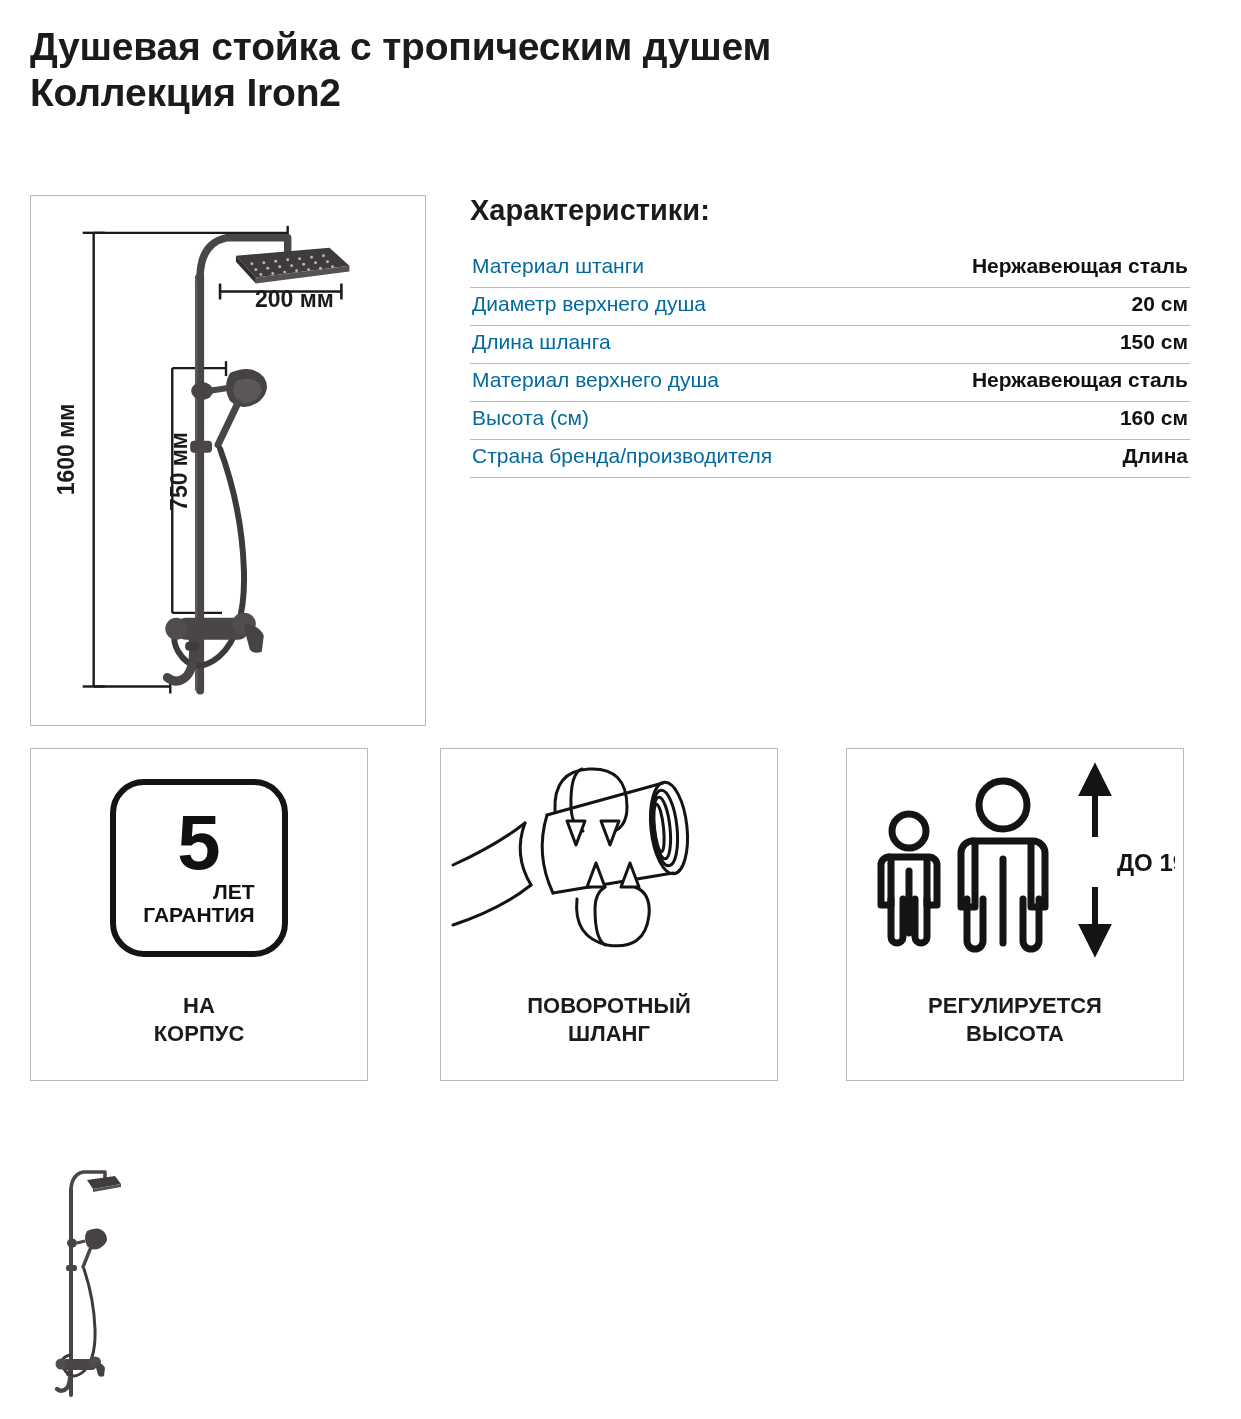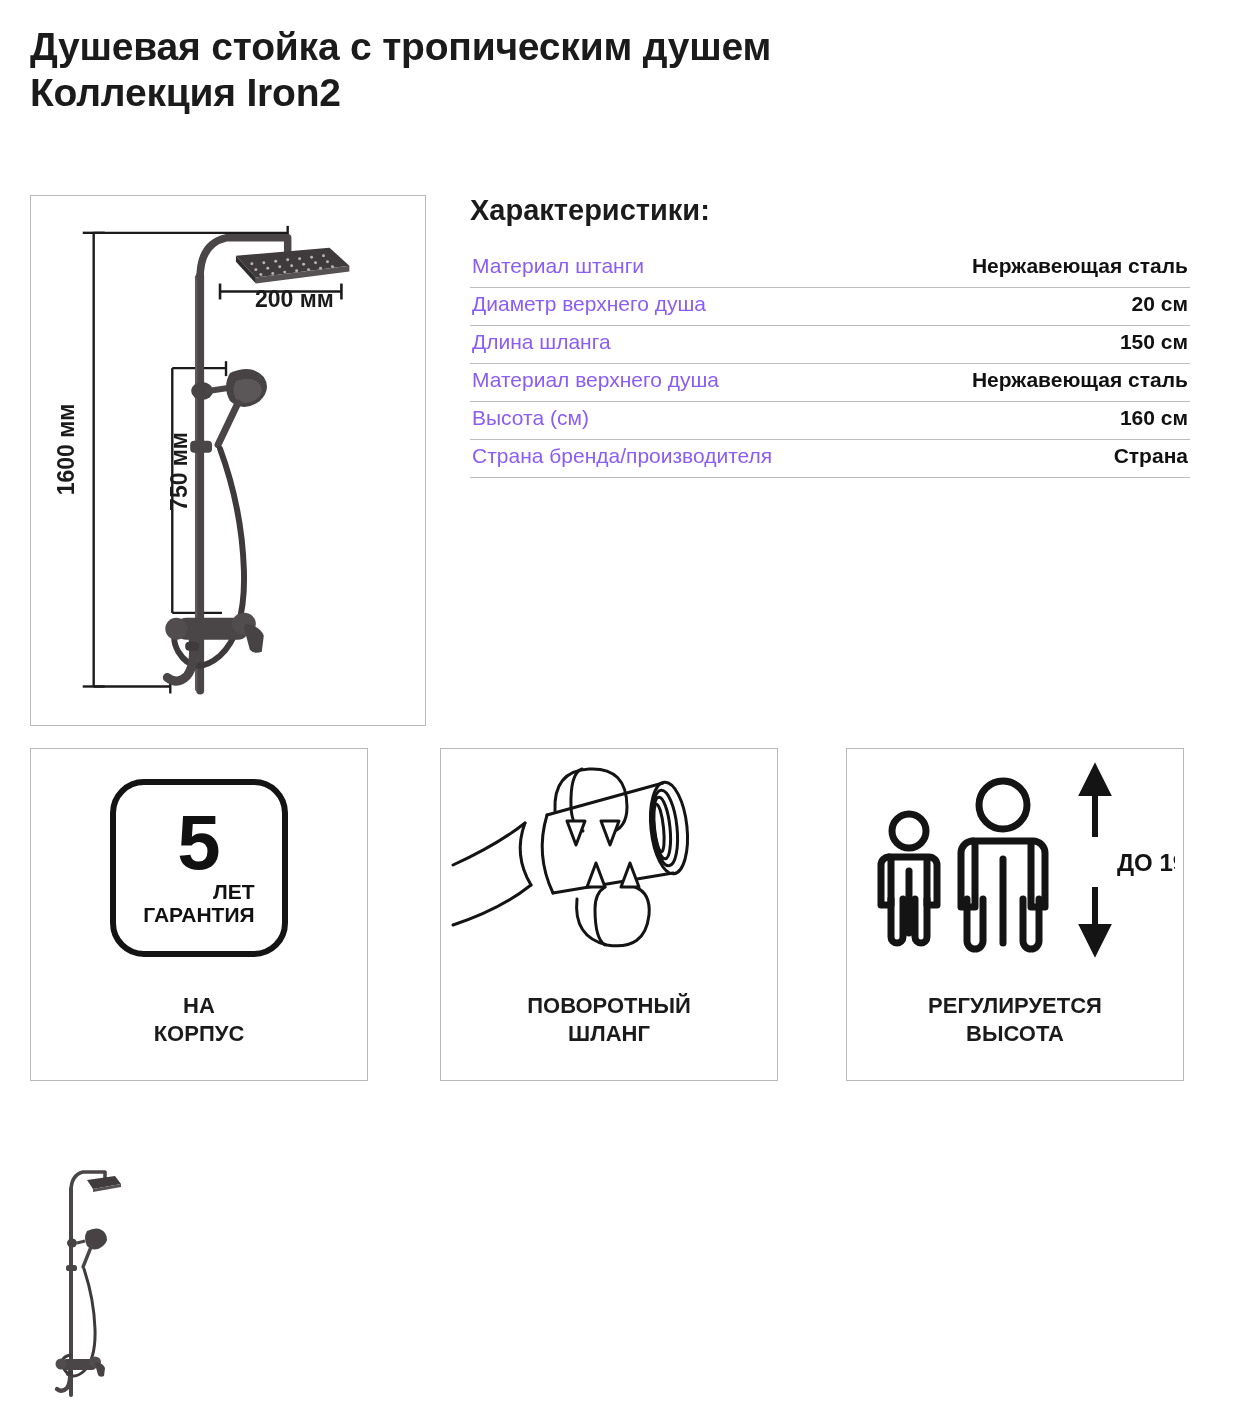--- a/index.html
+++ b/index.html
@@ -75,21 +75,21 @@
     display: flex;
     align-items: baseline;
     justify-content: space-between;
     border-bottom: 1px solid #bdbdbd;
     padding: 4px 2px 5px 2px;
     min-height: 38px;
   }
   .spec-label {
     font-size: 21px;
     font-weight: normal;
-    color: #8b5cf6;
+    color: #0369a1;
   }
   .spec-value {
     font-size: 21px;
     font-weight: bold;
     color: #111;
     text-align: right;
     white-space: nowrap;
     padding-left: 18px;
   }
 
@@ -314,21 +314,21 @@
     <div class="spec-row">
       <span class="spec-label">Материал верхнего душа</span>
       <span class="spec-value">Нержавеющая сталь</span>
     </div>
     <div class="spec-row">
       <span class="spec-label">Высота (см)</span>
       <span class="spec-value">160 см</span>
     </div>
     <div class="spec-row">
       <span class="spec-label">Страна бренда/производителя</span>
-      <span class="spec-value">Страна</span>
+      <span class="spec-value">Длина</span>
     </div>
   </div>
 
   <div class="feature f1">
     <div class="feature-art">
       <div class="badge">
         <div class="badge-num">5</div>
         <div class="badge-years">
           <div>ЛЕТ</div>
           <div>ГАРАНТИЯ</div>

